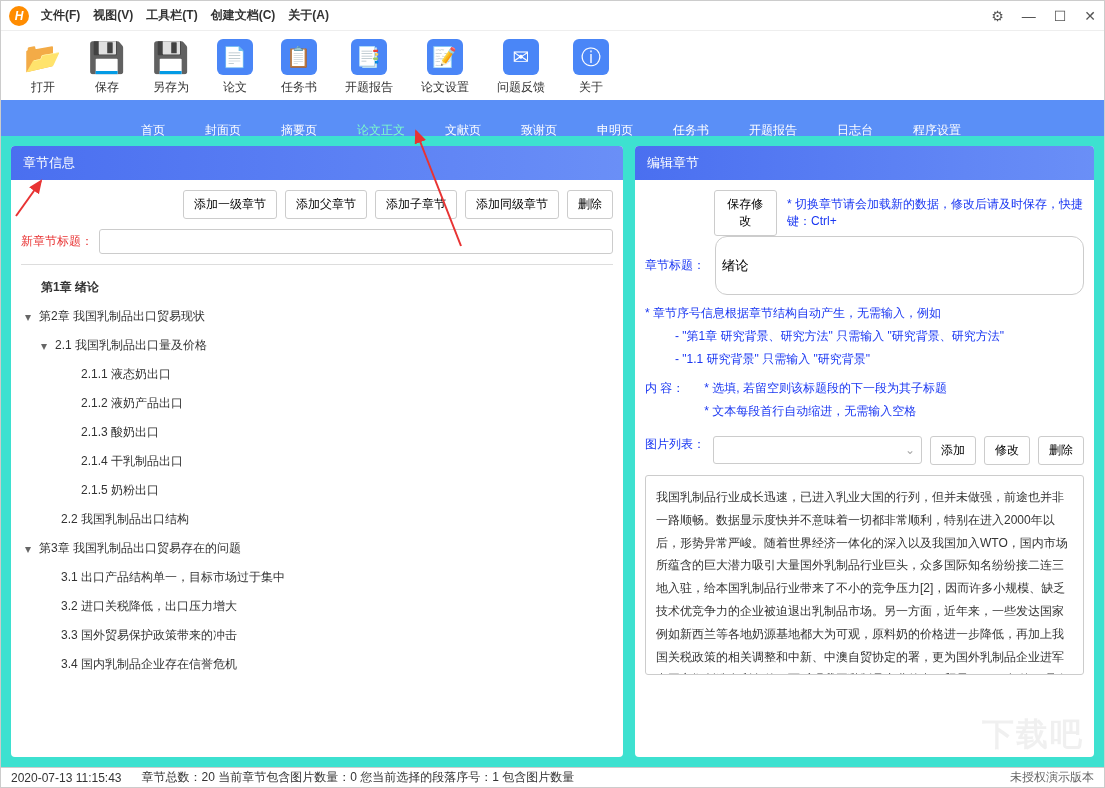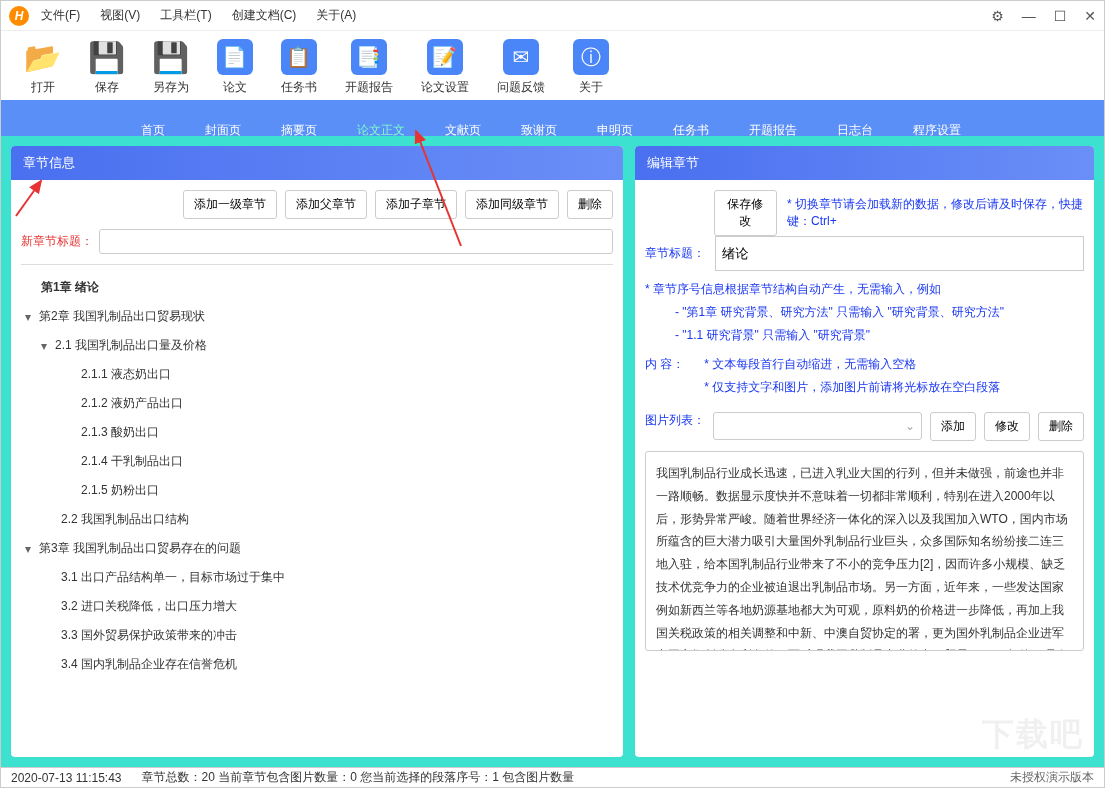--- a/index.html
+++ b/index.html
@@ -1,20 +1,20 @@
 <!DOCTYPE html>
 <html><head>
 <meta charset="utf-8">
 <style>
 * { box-sizing: border-box; margin: 0; padding: 0; }
 body { font-family: "Microsoft YaHei", sans-serif; font-size: 12px; background: #fff; color: #333; }
 .window { width: 1105px; height: 788px; border: 1px solid #ccc; display: flex; flex-direction: column; position: relative; }
 .titlebar { height: 30px; display: flex; align-items: center; padding: 0 8px; background: #fff; border-bottom: 1px solid #eee; }
 .logo { width: 20px; height: 20px; border-radius: 50%; background: #ff8c00; color: #fff; display: flex; align-items: center; justify-content: center; font-style: italic; font-weight: bold; margin-right: 12px; }
-.menu { display: flex; gap: 20px; }
+.menu { display: flex; gap: 13px; font-weight: bold; }
 .menu span { cursor: pointer; }
 .win-controls { margin-left: auto; display: flex; align-items: center; gap: 18px; color: #555; }
 .win-controls span { cursor: pointer; font-size: 14px; }
 .gear { font-size: 16px; }
 .toolbar { display: flex; gap: 28px; padding: 8px 24px 4px; background: #fff; }
 .tool-item { display: flex; flex-direction: column; align-items: center; gap: 4px; cursor: pointer; }
 .tool-icon { width: 36px; height: 36px; background: #4a86f7; border-radius: 6px; display: flex; align-items: center; justify-content: center; color: #fff; font-size: 20px; }
 .tool-icon.folder { background: none; color: #4a86f7; font-size: 30px; }
 .tool-icon.save { background: none; color: #4a86f7; font-size: 30px; }
 .tool-label { font-size: 12px; color: #333; }
@@ -35,21 +35,21 @@
 .tree { border-top: 1px solid #ddd; padding-top: 8px; overflow: auto; }
 .tree-item { padding: 6px 4px; cursor: pointer; display: flex; align-items: center; }
 .tree-item.bold { font-weight: bold; }
 .tree-toggle { width: 14px; display: inline-block; color: #666; }
 .ind1 { padding-left: 20px; }
 .ind2 { padding-left: 40px; }
 .ind3 { padding-left: 60px; }
 .save-note { color: #1a37f2; font-size: 12px; margin-left: 10px; }
 .field-row { display: flex; align-items: center; gap: 10px; margin-bottom: 10px; }
 .field-row label { color: #1a37f2; white-space: nowrap; }
-.field-row input, .field-row select { flex: 1; border: 1px solid #ccc; border-radius: 0; padding: 9px 6px; }
+.field-row input, .field-row select { flex: 1; border: 1px solid #ccc; border-radius: 12px; padding: 21px 6px; }
 .hint { color: #1a37f2; font-size: 12px; margin: 6px 0 6px 0; }
 .hint-sub { color: #1a37f2; font-size: 12px; margin: 6px 0 6px 30px; }
 .image-row { display: flex; gap: 8px; margin: 10px 0; }
 .image-row label { color: #1a37f2; white-space: nowrap; }
 .image-row .sel { flex: 1; border: 1px solid #ccc; border-radius: 3px; padding: 5px 6px; background: #fff; height: 28px; display: flex; align-items: center; justify-content: flex-end; color: #aaa; }
 .content-text { border: 1px solid #ccc; border-radius: 3px; padding: 10px; font-size: 12px; line-height: 1.9; color: #333; margin-top: 10px; height: 200px; overflow: hidden; }
 .statusbar { height: 20px; border-top: 1px solid #ccc; display: flex; align-items: center; padding: 0 10px; font-size: 12px; background: #fff; }
 .statusbar .right { margin-left: auto; color: #666; }
 .watermark { position: absolute; right: 20px; bottom: 30px; font-size: 32px; color: rgba(0,0,0,0.06); font-weight: bold; pointer-events: none; letter-spacing: 2px; }
 svg.arrow-svg { position: absolute; pointer-events: none; }
@@ -183,22 +183,22 @@
         <div class="field-row">
           <label>章节标题：</label>
           <input type="text" value="绪论" style="">
         </div>
         <div class="hint">* 章节序号信息根据章节结构自动产生，无需输入，例如</div>
         <div class="hint-sub">- "第1章 研究背景、研究方法" 只需输入 "研究背景、研究方法"</div>
         <div class="hint-sub">- "1.1 研究背景" 只需输入 "研究背景"</div>
         <div style="display:flex;gap:20px;">
           <div class="hint" style="white-space:nowrap">内  容：</div>
           <div style="flex:1">
+            <div class="hint">* 选填, 若留空则该标题段的下一段为其子标题</div>
             <div class="hint">* 文本每段首行自动缩进，无需输入空格</div>
-            <div class="hint">* 仅支持文字和图片，添加图片前请将光标放在空白段落</div>
           </div>
         </div>
         <div class="image-row">
           <label>图片列表：</label>
           <div class="sel">
               <span>⌄</span>
             </div>
           <button class="btn">添加</button>
           <button class="btn">修改</button>
           <button class="btn">删除</button>

